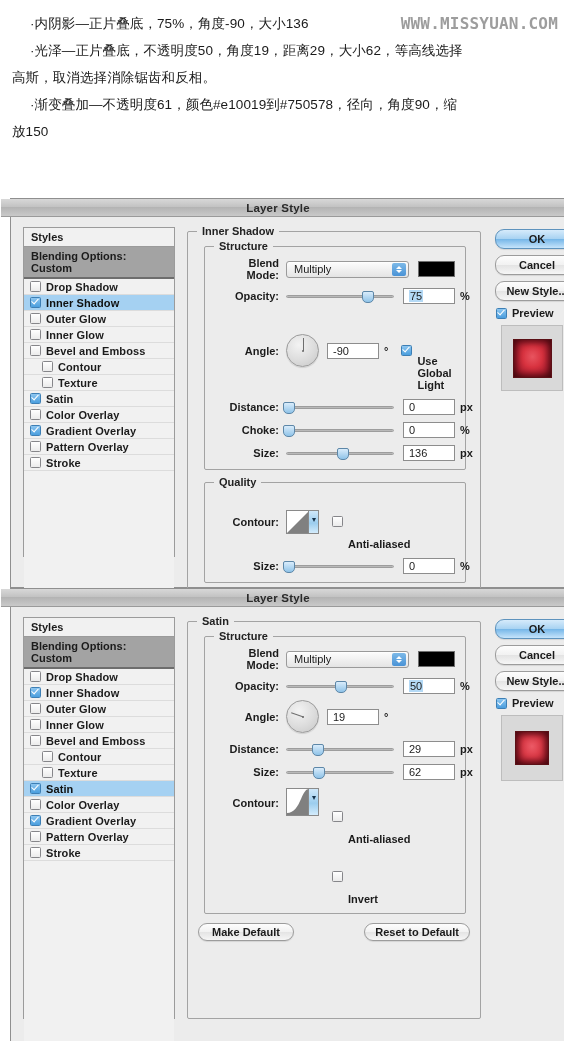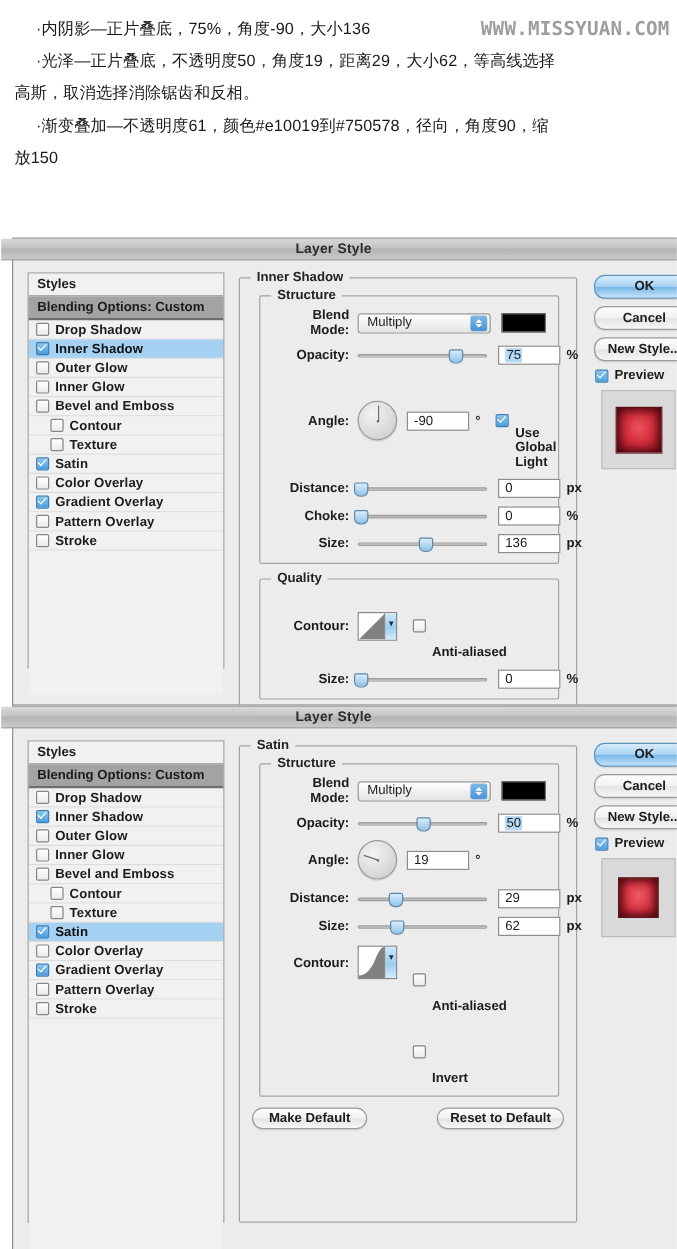--- a/index.html
+++ b/index.html
@@ -51,21 +51,21 @@
     left:-10px;width:574px;
   }
   .titlebar .ttl{
     font-size:11.5px;font-weight:bold;color:#2a2a2a;
     letter-spacing:.2px;
     transform:translateX(-10px);
   }
   .dlgbody{display:flex;padding:10px 0 10px 12px;box-sizing:border-box;}
 
   
-  .styles-col{width:164px;flex:none;}
+  .styles-col{width:152px;flex:none;}
   .styles-box{
     border:1px solid #9b9b9b;
     background:#f1f1f1;
     box-sizing:border-box;
   }
   .styles-hdr{
     padding:3px 6px 3px 7px;
     font-weight:bold;font-size:11px;
     border-bottom:1px solid #9b9b9b;
     background:#f1f1f1;

